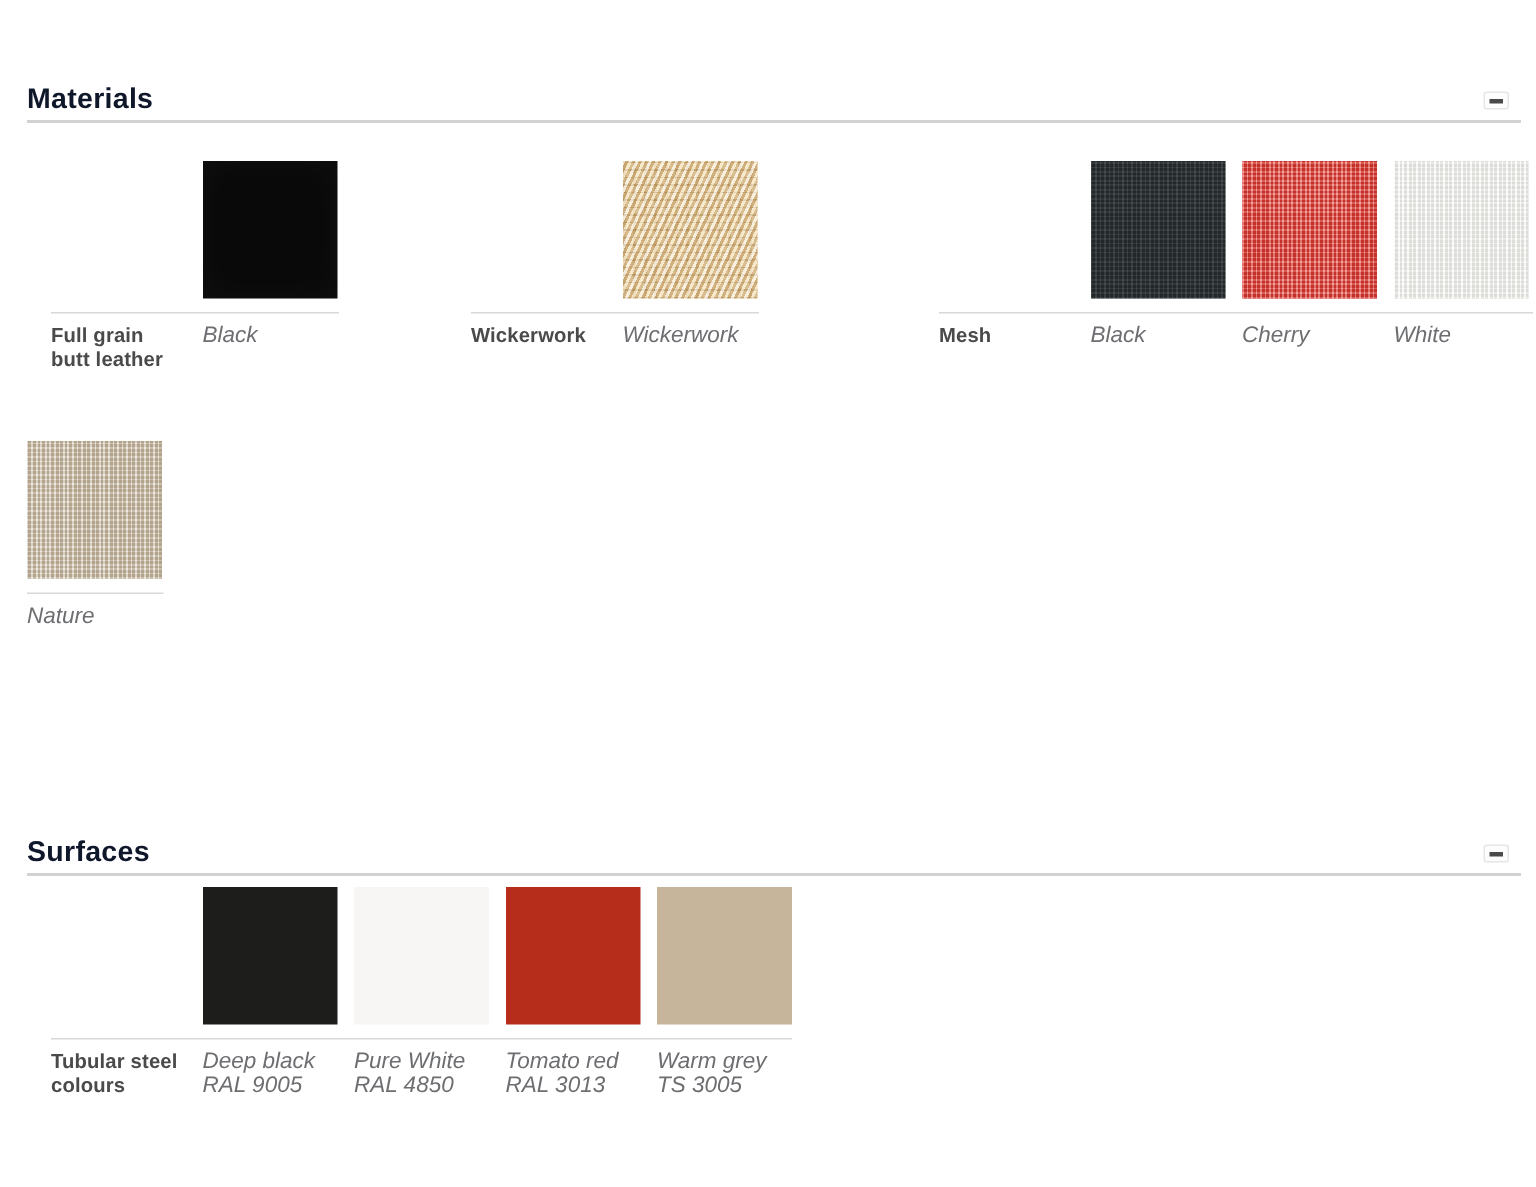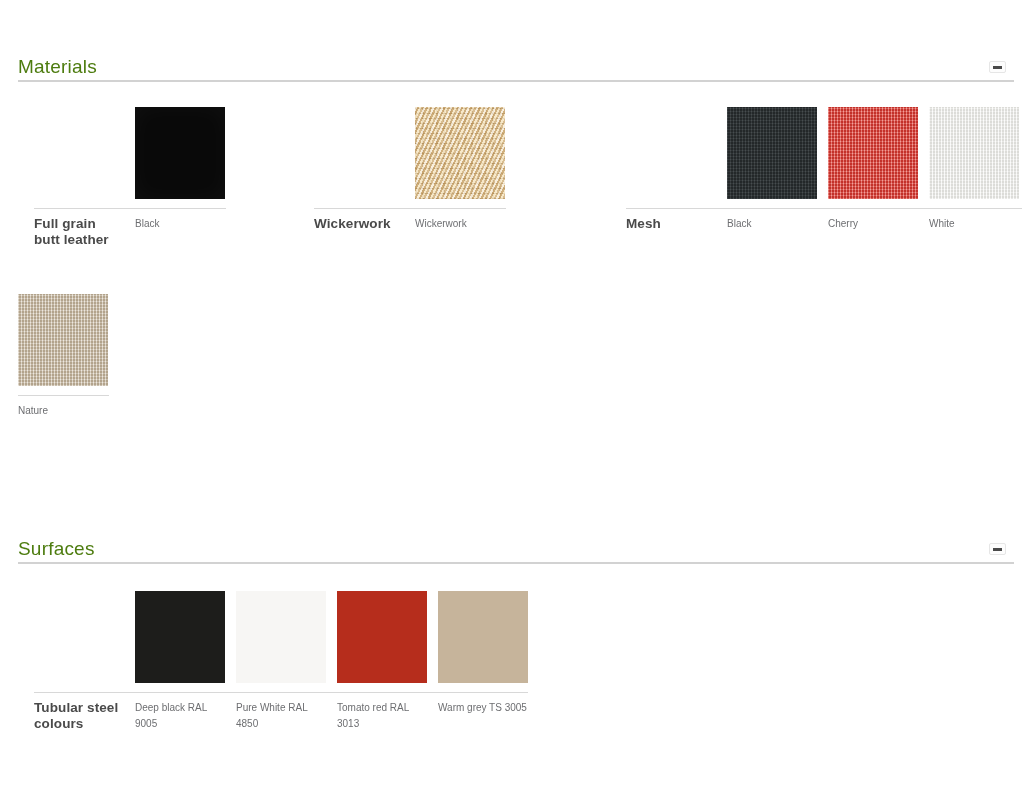--- a/index.html
+++ b/index.html
@@ -23,23 +23,23 @@
   .section-header {
     position: relative;
     margin: 0 18px 0 18px;
     height: 42px;
   }
   .section-title {
     position: absolute;
     left: 0;
     bottom: 8px;
     font-size: 19px;
-    font-weight: normal;
+    font-weight: bold;
     letter-spacing: 0.2px;
-    color: #4d7c0f;
+    color: #0f172a;
   }
   .section-toggle {
     position: absolute;
     right: 0;
     bottom: 13px;
     width: 15px;
     height: 10px;
     display: flex;
     align-items: center;
     justify-content: center;
@@ -97,23 +97,24 @@
     width: 101px;
   }
   .group-name {
     font-size: 13.5px;
     font-weight: bold;
     color: #4a4a4a;
     line-height: 16px;
     letter-spacing: 0.1px;
   }
   .swatch-name {
-    font-size: 10px;
+    font-size: 15px;
     color: #6d6e71;
     line-height: 16px;
+    font-style: italic;
   }
   .swatch {
     width: 90px;
     height: 92px;
     box-sizing: border-box;
     background-clip: padding-box;
   }
   .swatch-slot { width: 101px; display: flex; }
 
   
@@ -274,21 +275,21 @@
       </div>
       <div class="group-rule" style="width:91px;"></div>
       <div class="group-labels">
         <div class="cell">
           <div class="swatch-name">Nature</div>
         </div>
       </div>
     </div>
   </div>
 
-  <div class="section" style="top:526px;">
+  <div class="section" style="top:546px;">
     <div class="section-header">
       <div class="section-title">Surfaces</div>
       <div class="section-toggle">
         <span class="bar"></span>
       </div>
     </div>
     <div class="section-rule" style="top:36px;"></div>
   </div>
 
   <div class="swatch-row" style="top:590px;padding-left:16px;">

